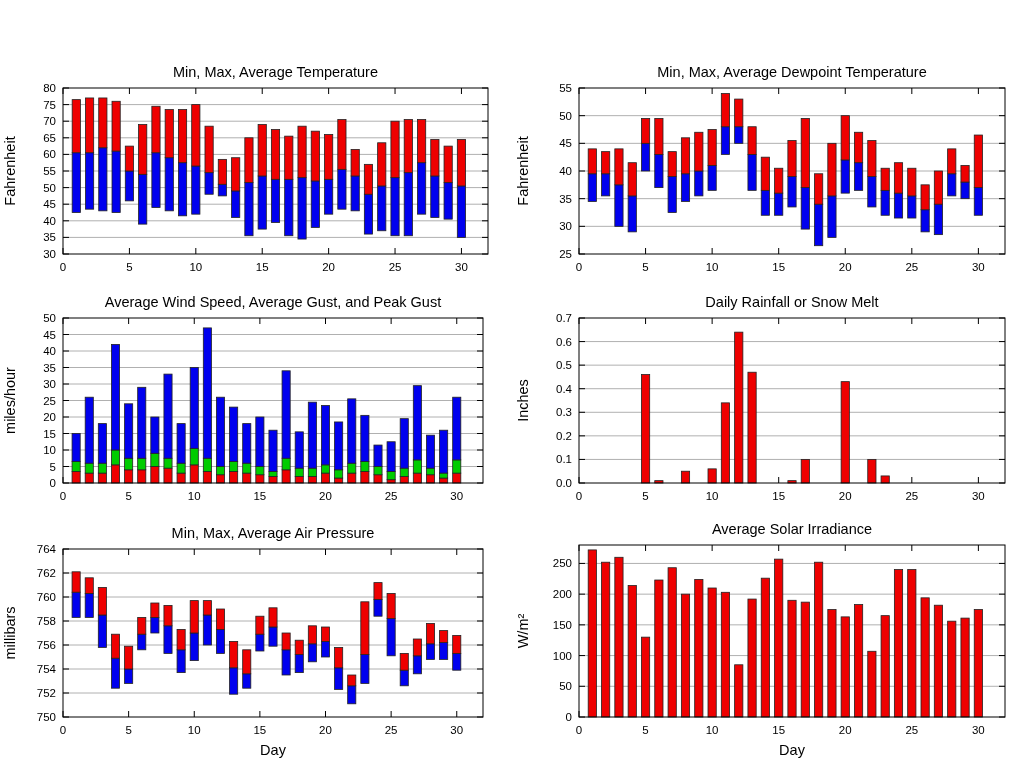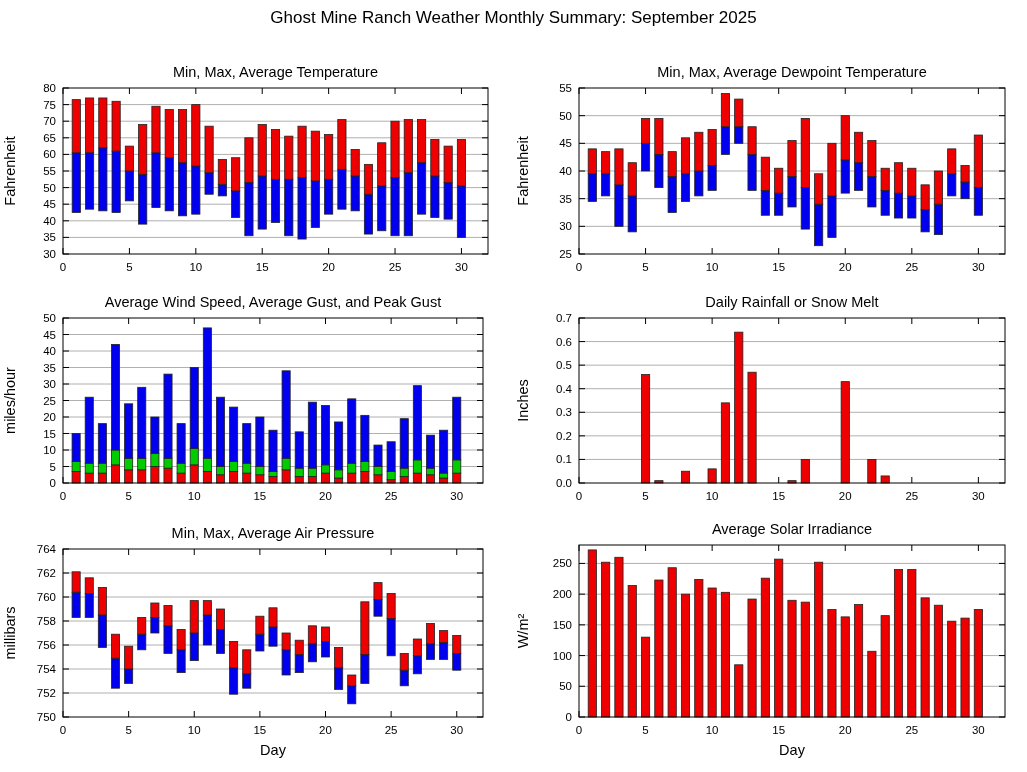--- a/index.html
+++ b/index.html
@@ -7,21 +7,20 @@
   #app{position:relative;width:1027px;height:772px;background:#ffffff;overflow:hidden;}
   .page-title{position:absolute;top:8px;left:0;width:1027px;text-align:center;
               font-size:17px;color:#000;}
   svg.chart{position:absolute;}
   svg text{fill:#000000;font-family:"Liberation Sans","DejaVu Sans",sans-serif;}
 </style>
 </head>
 <body>
 
 <div id="app">
-  <div class="page-title">Ghost Mine Ranch Weather Monthly Summary: September 2025</div>
 
   <svg class="chart" style="left:0px;top:58px" width="513" height="226">
       <g>
         <line x1="63" y1="179.4" x2="488" y2="179.4" stroke="#b0b0b0" stroke-width="1"></line>
         <line x1="63" y1="162.8" x2="488" y2="162.8" stroke="#b0b0b0" stroke-width="1"></line>
         <line x1="63" y1="146.2" x2="488" y2="146.2" stroke="#b0b0b0" stroke-width="1"></line>
         <line x1="63" y1="129.6" x2="488" y2="129.6" stroke="#b0b0b0" stroke-width="1"></line>
         <line x1="63" y1="113" x2="488" y2="113" stroke="#b0b0b0" stroke-width="1"></line>
         <line x1="63" y1="96.4" x2="488" y2="96.4" stroke="#b0b0b0" stroke-width="1"></line>
         <line x1="63" y1="79.8" x2="488" y2="79.8" stroke="#b0b0b0" stroke-width="1"></line>

